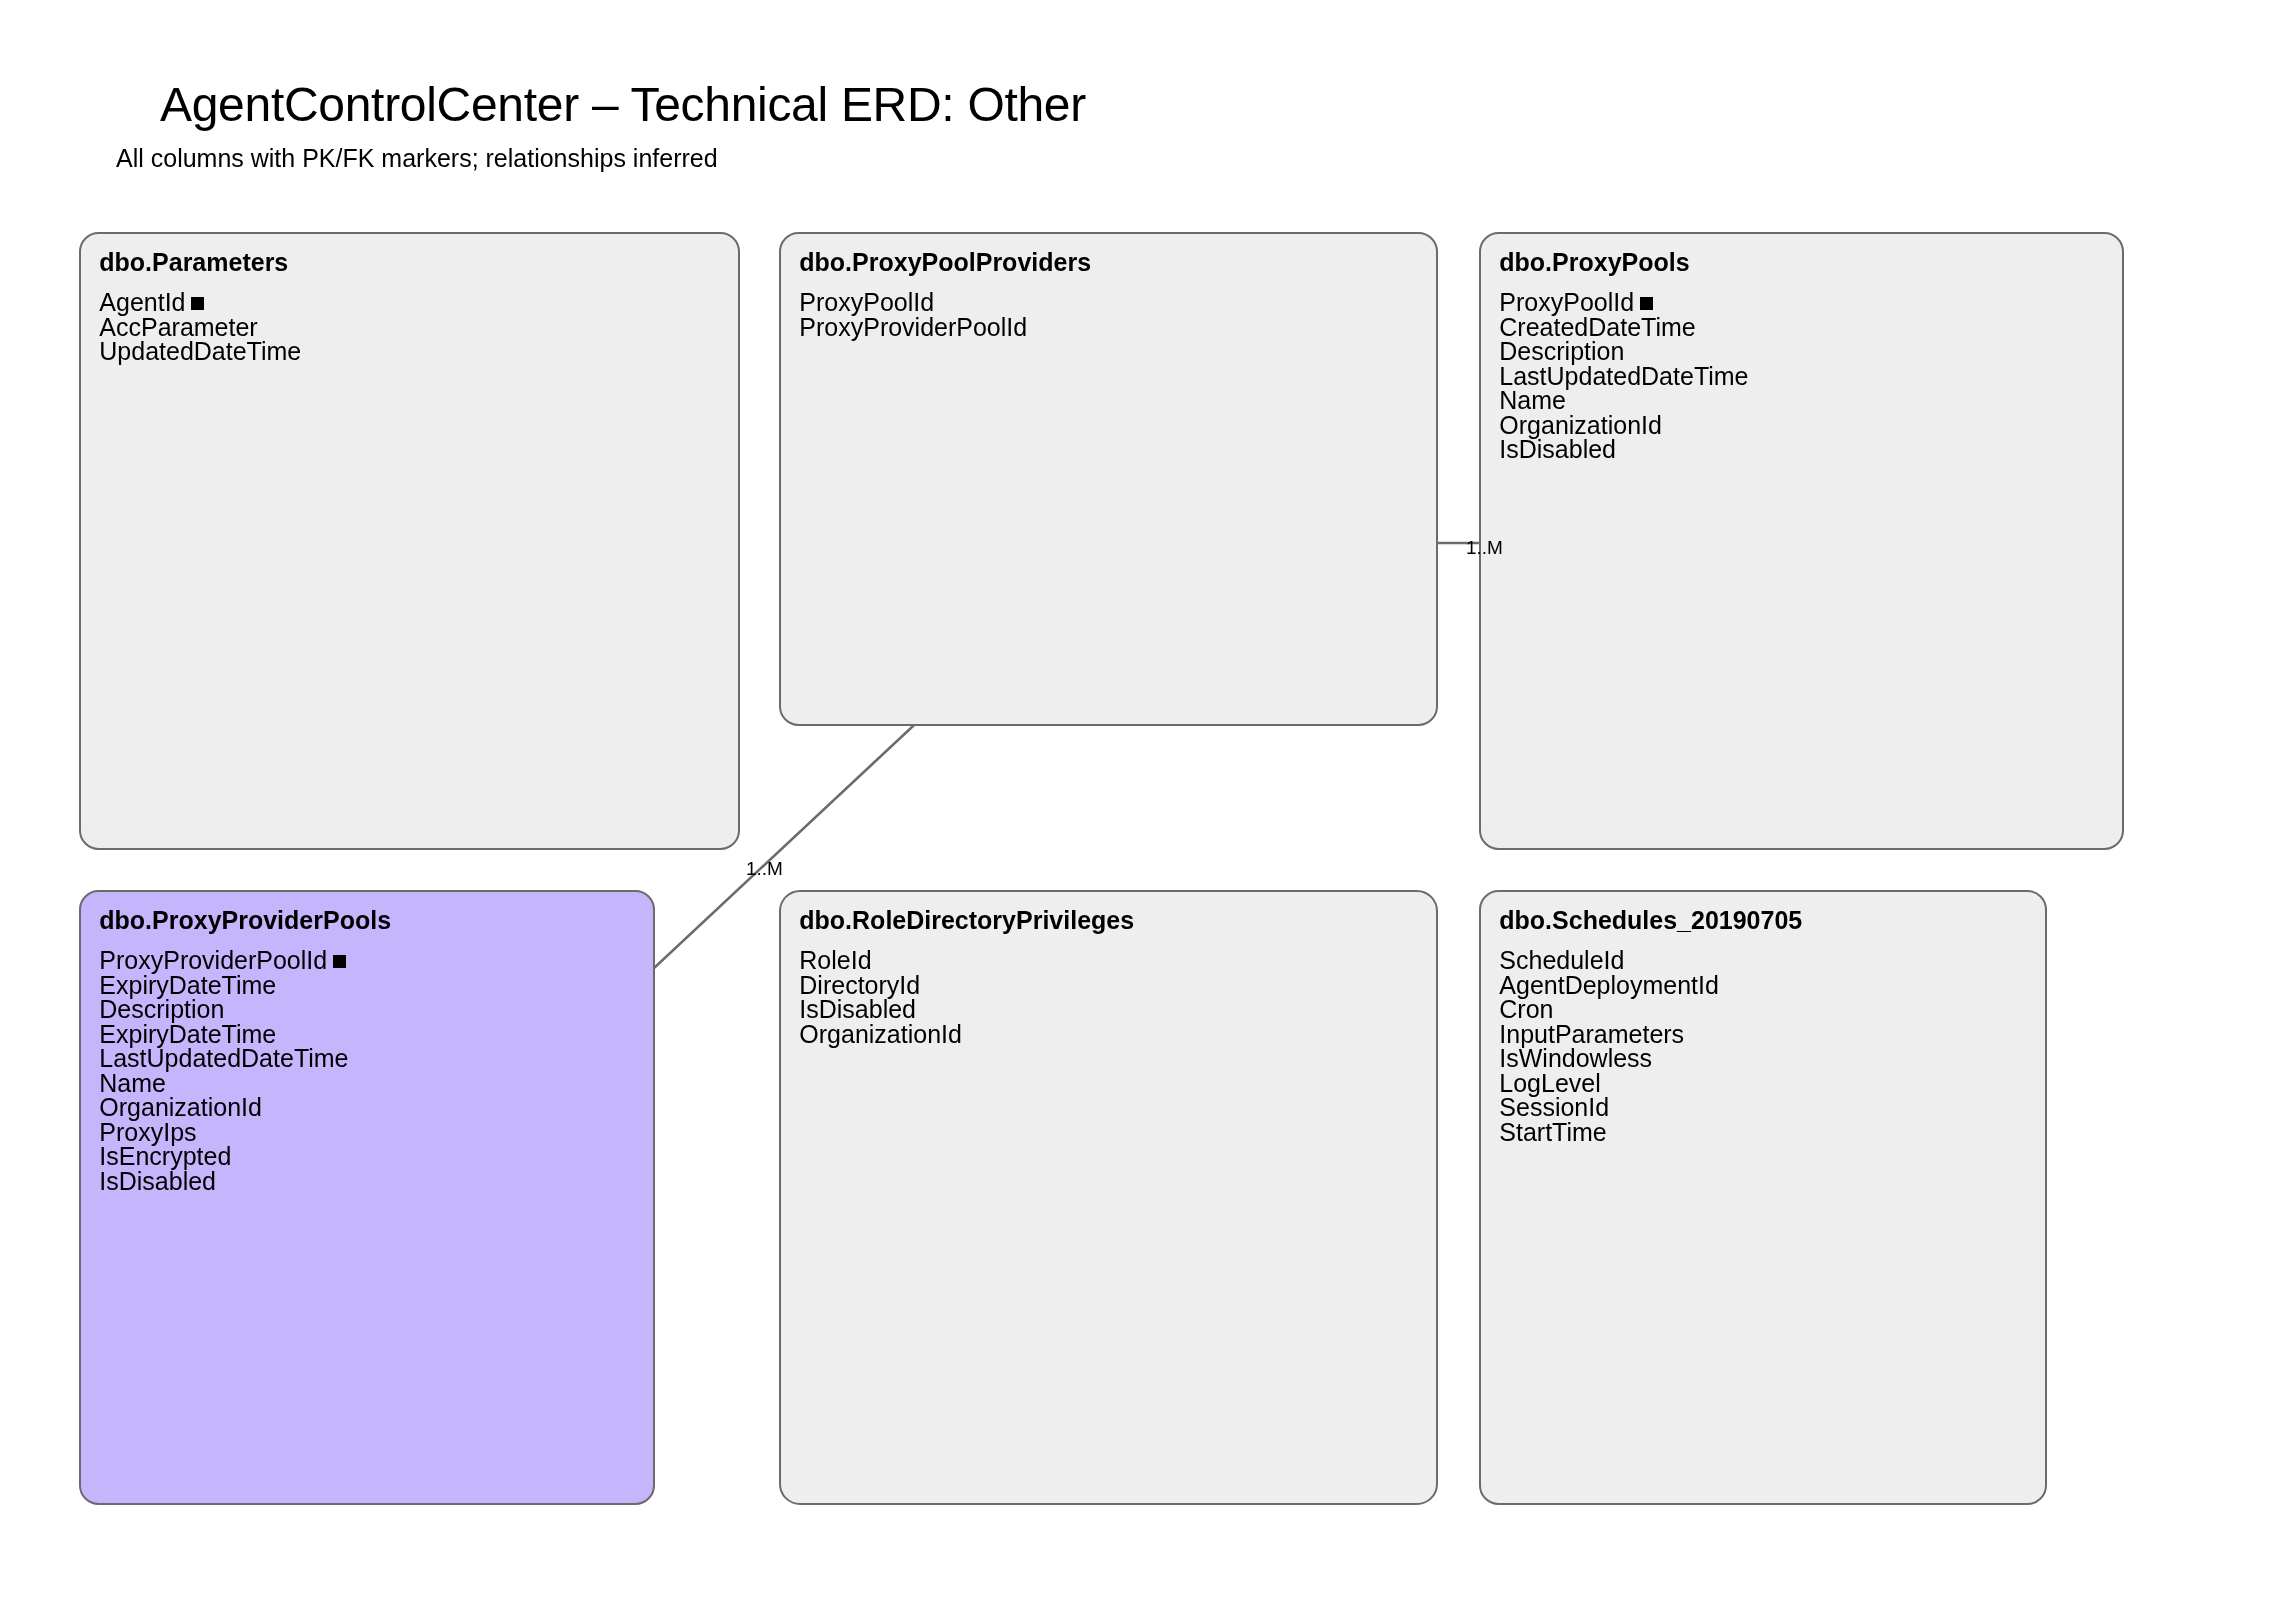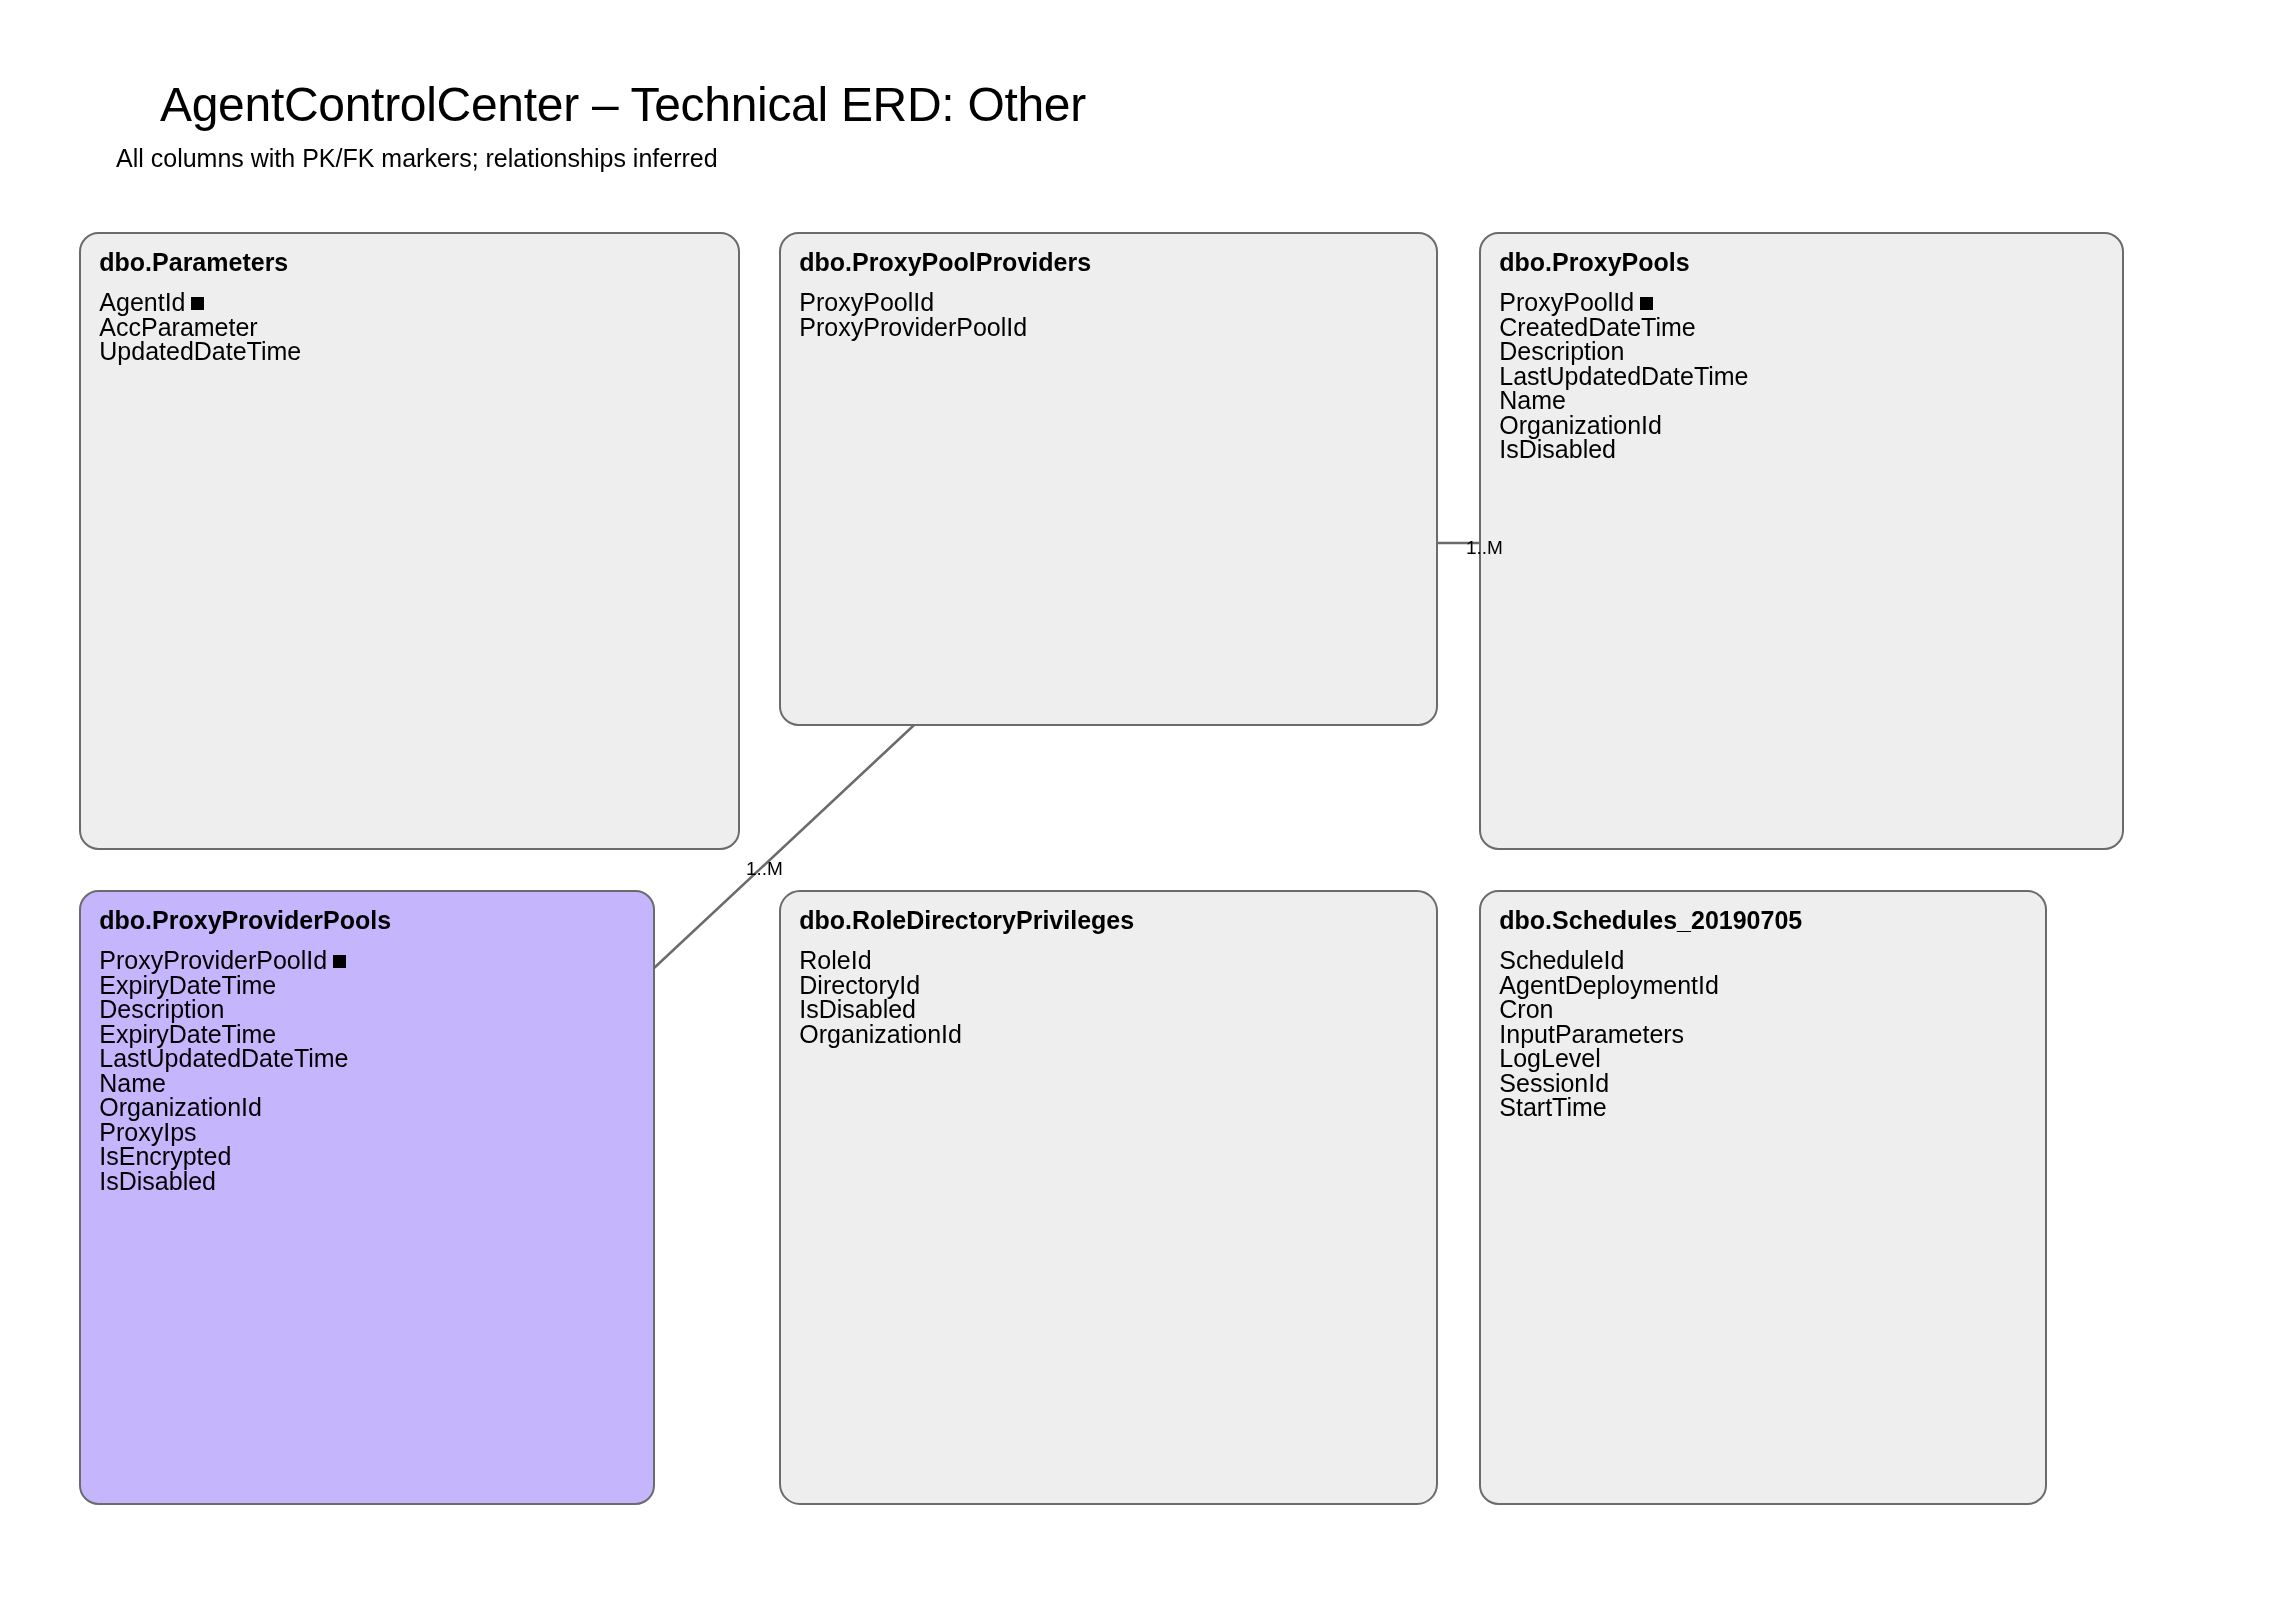--- a/index.html
+++ b/index.html
@@ -172,20 +172,21 @@
         <div class="column-row"><span>OrganizationId</span></div>
       </div>
     </div>
     <div class="entity-box" style="left: 1479px; top: 890px; width: 568px; height: 615px; background: rgb(238, 238, 238); border-color: rgb(107, 107, 107);">
       <div class="entity-title">dbo.Schedules_20190705</div>
       <div class="entity-columns">
         <div class="column-row"><span>ScheduleId</span></div>
         <div class="column-row"><span>AgentDeploymentId</span></div>
         <div class="column-row"><span>Cron</span></div>
         <div class="column-row"><span>InputParameters</span></div>
+        <div class="column-row"><span>IsWindowless</span></div>
         <div class="column-row"><span>LogLevel</span></div>
         <div class="column-row"><span>SessionId</span></div>
         <div class="column-row"><span>StartTime</span></div>
       </div>
     </div>
     <div class="cardinality-label" style="left: 746px; top: 859px;">1..M</div>
     <div class="cardinality-label" style="left: 1466px; top: 538px;">1..M</div>
   </div>
 
 

